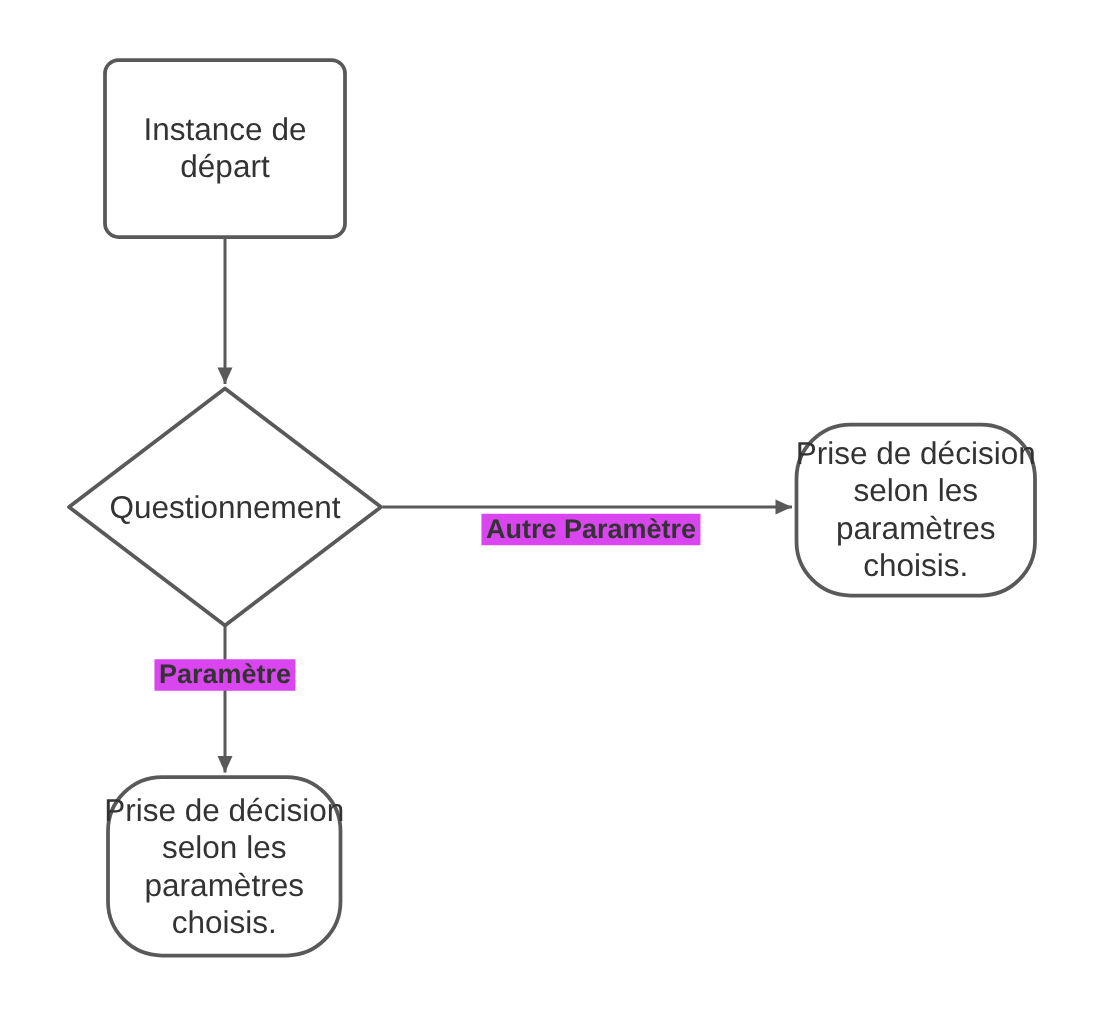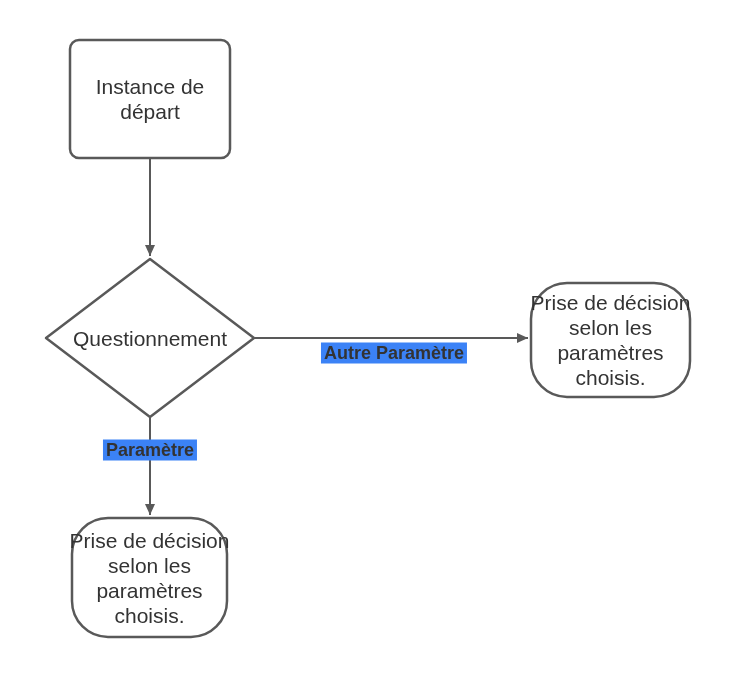--- a/index.html
+++ b/index.html
@@ -38,21 +38,21 @@
     font-size: 21px;
     line-height: 25px;
     color: #333333;
   }
   .edge-label {
     position: absolute;
     transform: translate(-50%, -50%);
     font-size: 18px;
     font-weight: bold;
     color: #333333;
-    background: #3b82f6;
+    background: #d946ef;
     padding: 0 3px;
     white-space: nowrap;
   }
 </style>
 </head>
 <body>
 
 <div class="canvas">
 
   <svg width="730" height="677" viewBox="0 0 730 677">

